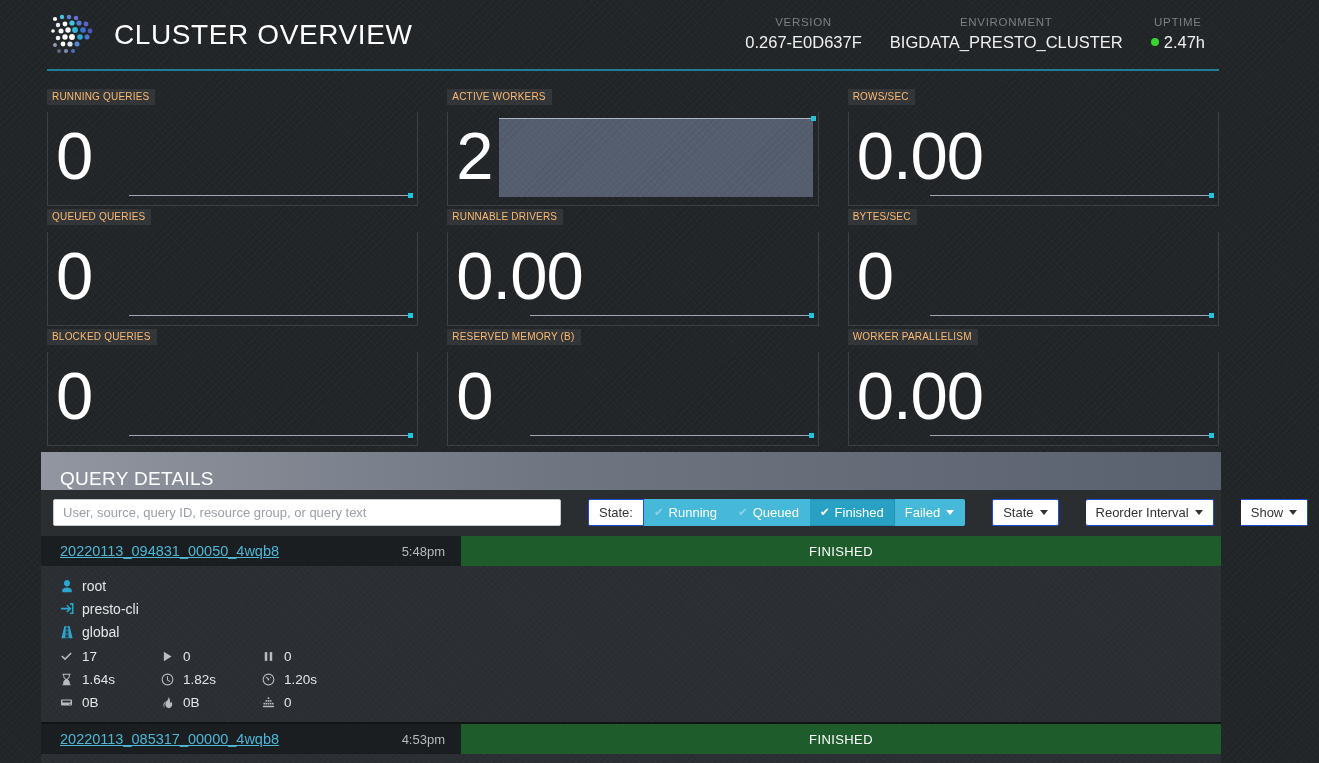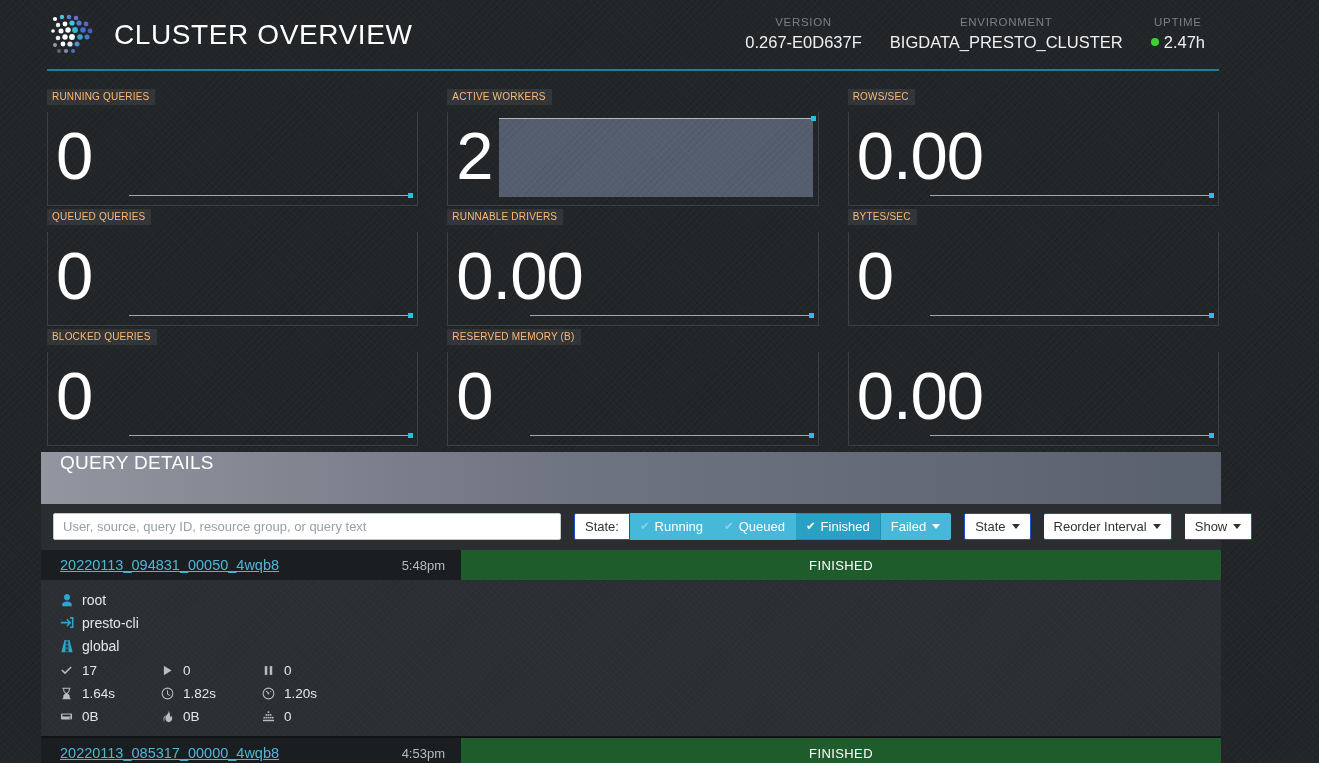--- a/index.html
+++ b/index.html
@@ -153,36 +153,36 @@
   }
 
   
   .qd-panel {
     position: absolute;
     left: 41px; top: 452px;
     width: 1180px;
   }
 
   .qd-header {
-    height: 52px;
+    height: 38px;
     background: linear-gradient(to right, #9196a0 0%, #6e7480 45%, #5a616e 100%);
-    display: flex; align-items: flex-start;
+    display: flex; align-items: flex-end;
     padding-left: 19px;
   }
   .qd-header-title {
     font-size: 19px;
     color: #ffffff;
     letter-spacing: 0.3px;
   }
 
   .qd-toolbar {
     background: #2b2e31;
     padding: 9px 12px 10px 12px;
     display: flex;
-    gap: 2px;
+    gap: 16px;
   }
 
   .search-input {
     flex: 0 0 508px;
     height: 27px;
     background: #ffffff;
     border: 1px solid #c6c9cc;
     border-radius: 2px;
     padding: 0 9px;
     font-family: "Liberation Sans", sans-serif;
@@ -467,20 +467,21 @@
 
     <div class="stat-card">
       <span class="stat-label">RESERVED MEMORY (B)</span>
       <div class="stat-body">
         <span class="stat-value">0</span>
         <span class="sparkline-flat"></span>
       </div>
     </div>
 
     <div class="stat-card">
+      <span class="stat-label">WORKER PARALLELISM</span>
       <div class="stat-body">
         <span class="stat-value">0.00</span>
         <span class="sparkline-flat"></span>
       </div>
     </div>
 
   </div>
 
   <div class="qd-panel">
 

